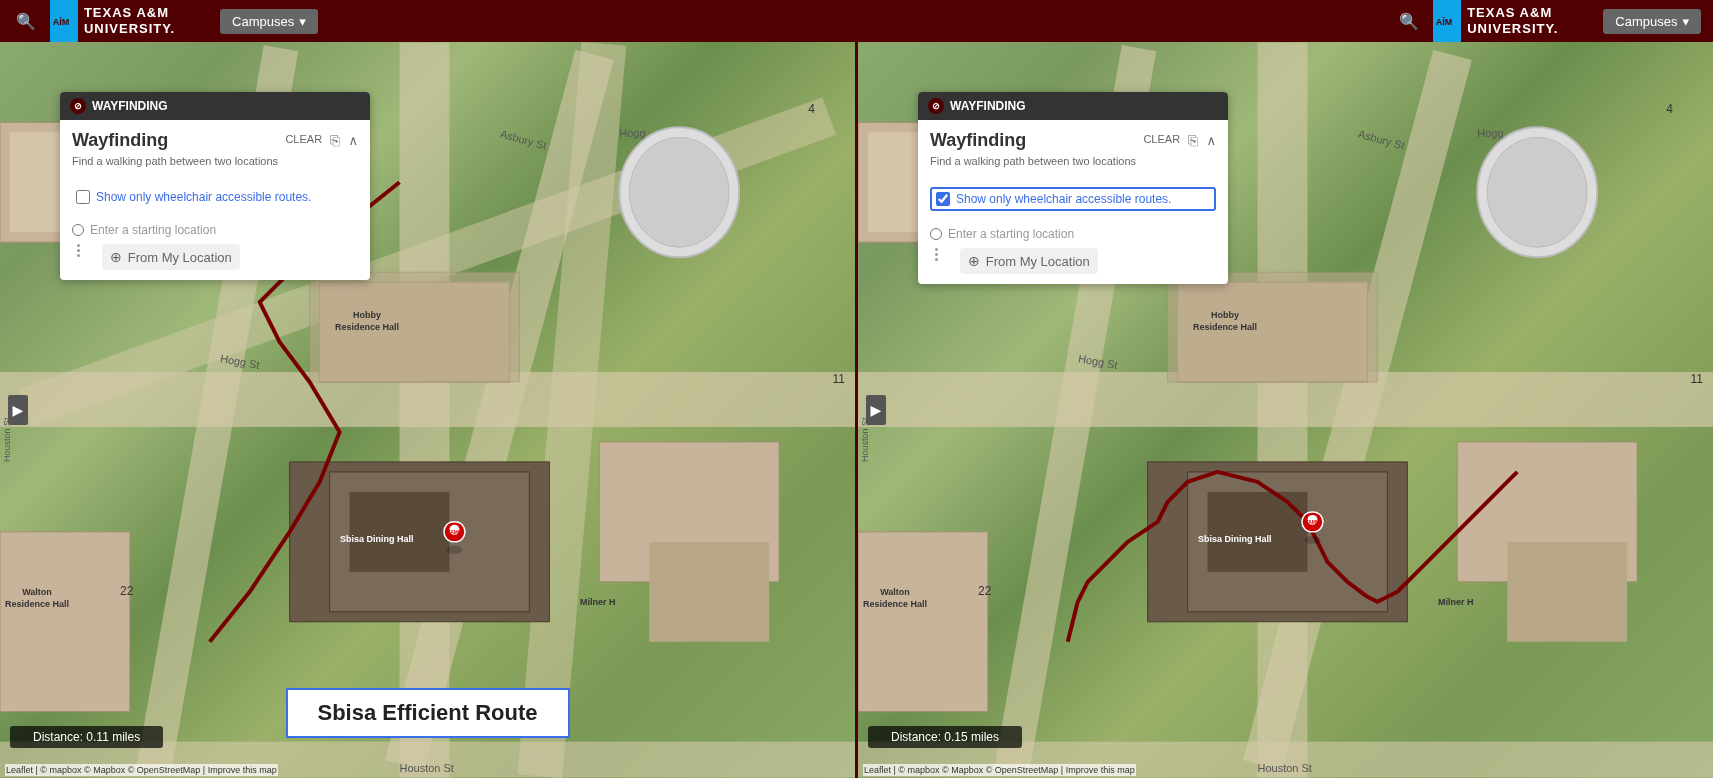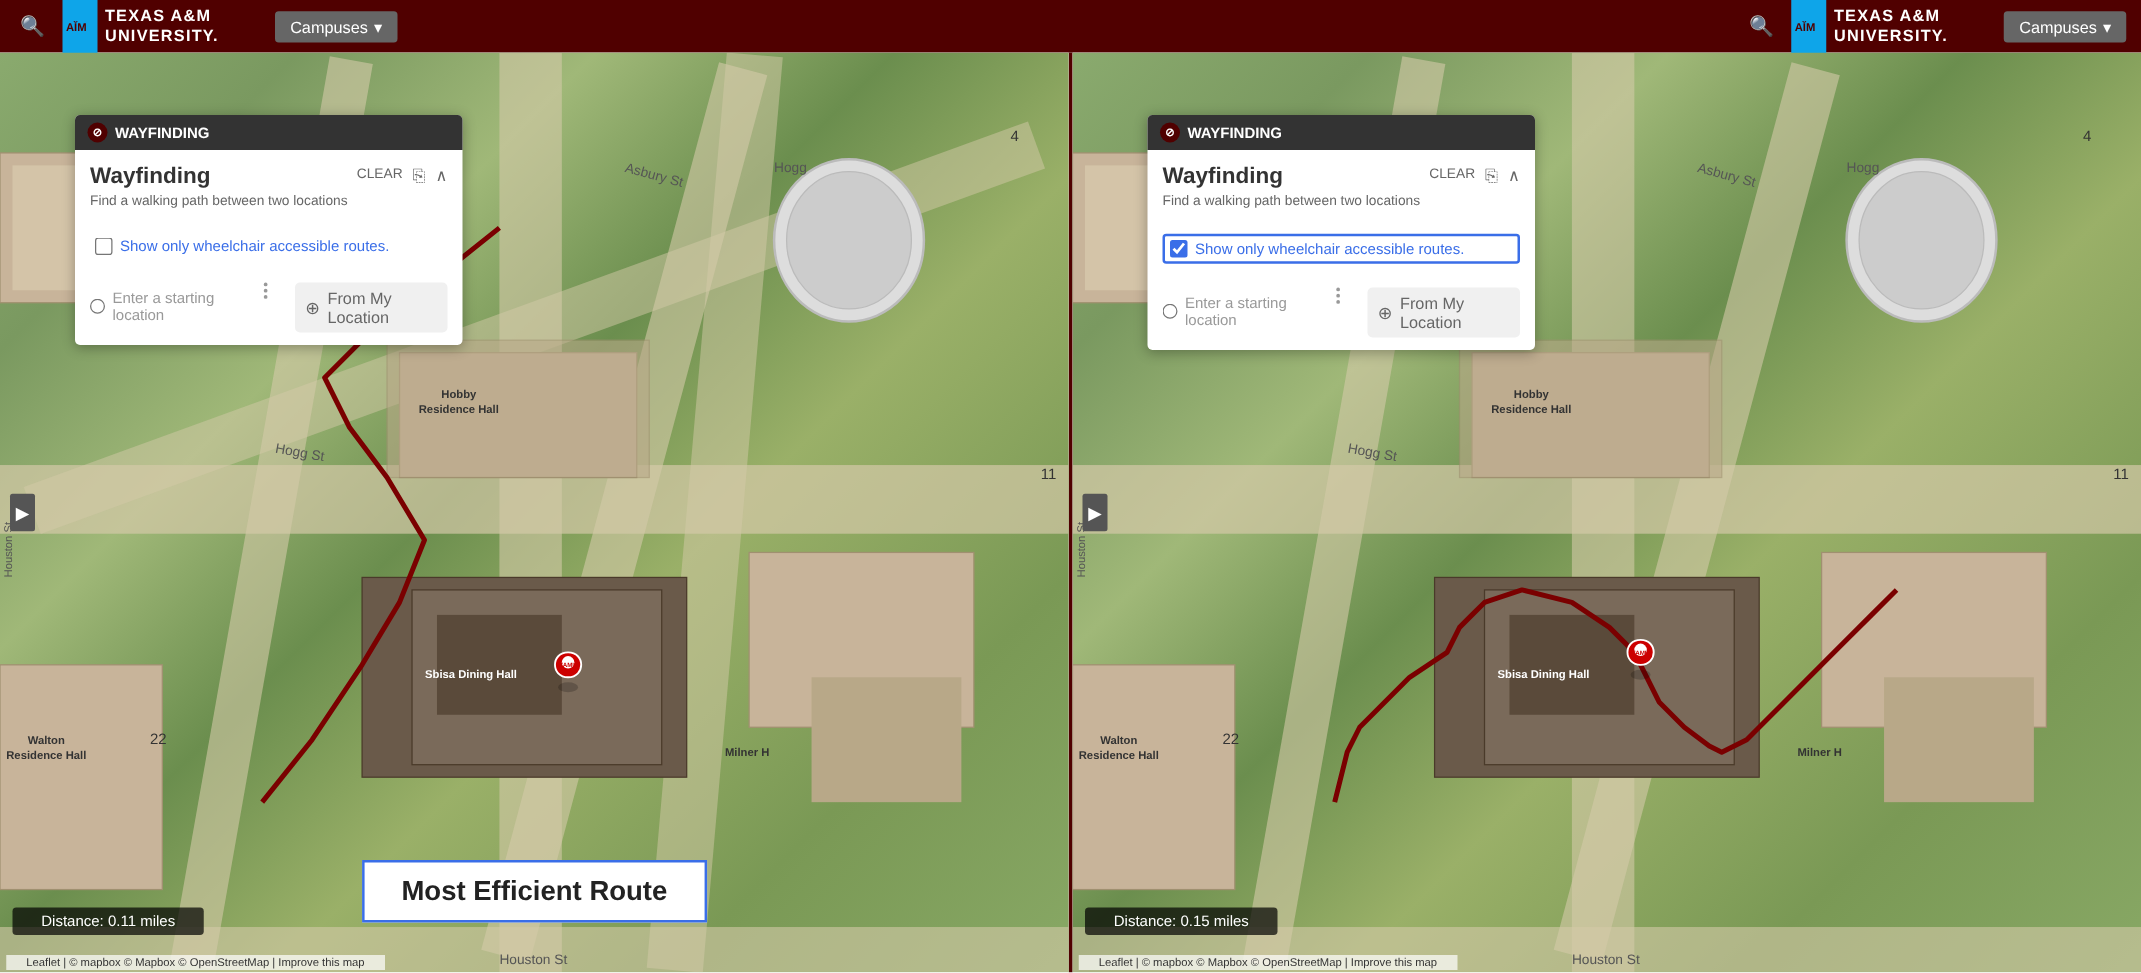--- a/index.html
+++ b/index.html
@@ -191,21 +191,21 @@
     }
 
     .wf-checkbox-label {
       font-size: 12px;
       color: #3a6ee8;
       cursor: pointer;
     }
 
     .wf-location-inputs {
       display: flex;
-      flex-direction: row;
+      flex-direction: column;
       gap: 4px;
     }
 
     .wf-radio-row {
       display: flex;
       align-items: center;
       gap: 6px;
     }
 
     .wf-radio {
@@ -281,21 +281,21 @@
     }
 
     .leaflet-attribution {
       position: absolute;
       bottom: 2px;
       left: 5px;
       font-size: 9px;
       color: #333;
       z-index: 10;
       background: rgba(255,255,255,0.7);
-      padding: 1px 16px;
+      padding: 1px 1px;
     }
 
     
     .route-svg {
       position: absolute;
       top: 0; left: 0;
       width: 100%; height: 100%;
       pointer-events: none;
       z-index: 4;
     }
@@ -464,21 +464,21 @@
     <div class="distance-bar">
       <span>Distance: 0.11 miles</span>
     </div>
 
     <div style="position:absolute;top:268px;left:335px;font-size:9px;font-weight:bold;color:#333;text-align:center;z-index:5;line-height:1.3;">Hobby<br>Residence Hall</div>
     <div style="position:absolute;top:492px;left:340px;font-size:9px;font-weight:bold;color:#fff;text-align:center;z-index:5;">Sbisa Dining Hall</div>
     <div style="position:absolute;top:545px;left:5px;font-size:9px;font-weight:bold;color:#333;text-align:center;z-index:5;line-height:1.3;">Walton<br>Residence Hall</div>
     <div style="position:absolute;top:555px;left:580px;font-size:9px;font-weight:bold;color:#333;z-index:5;">Milner H</div>
 
     <div class="caption-box">
-      <span>Most Efficient Route</span>
+      <span>Sbisa Efficient Route</span>
     </div>
 
     <div class="leaflet-attribution">
       <span>Leaflet | © mapbox © Mapbox © OpenStreetMap | Improve this map</span>
     </div>
 
     <div style="position:absolute;top:60px;right:40px;font-size:12px;color:#333;z-index:5;">4</div>
     <div style="position:absolute;top:330px;right:10px;font-size:12px;color:#333;z-index:5;">11</div>
     <div style="position:absolute;bottom:180px;left:120px;font-size:12px;color:#333;z-index:5;">22</div>
   </div>

